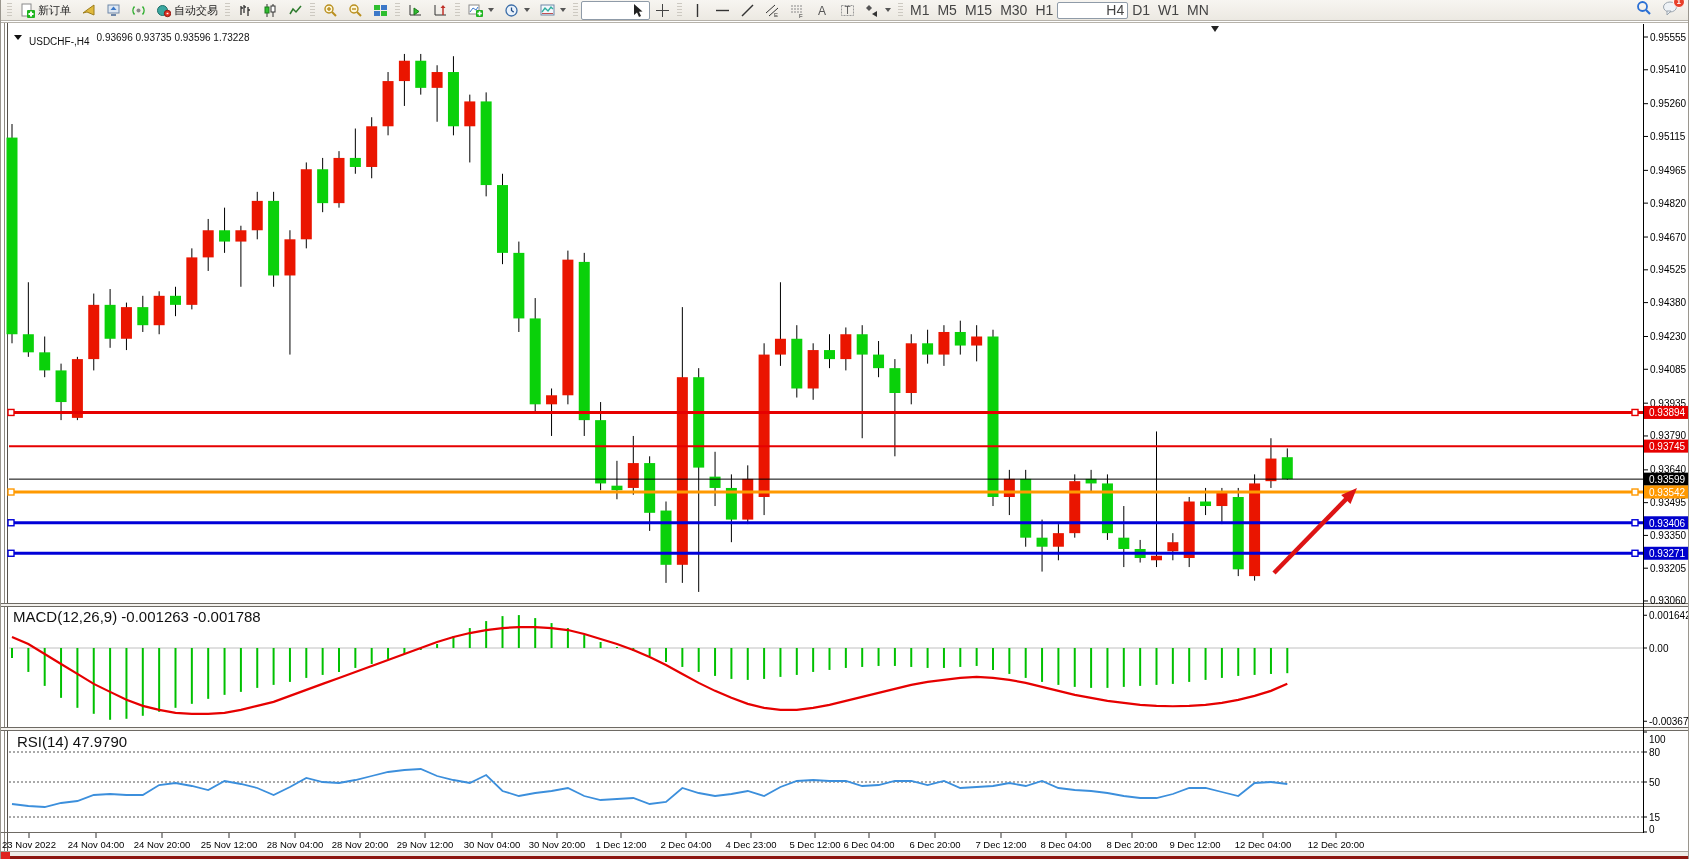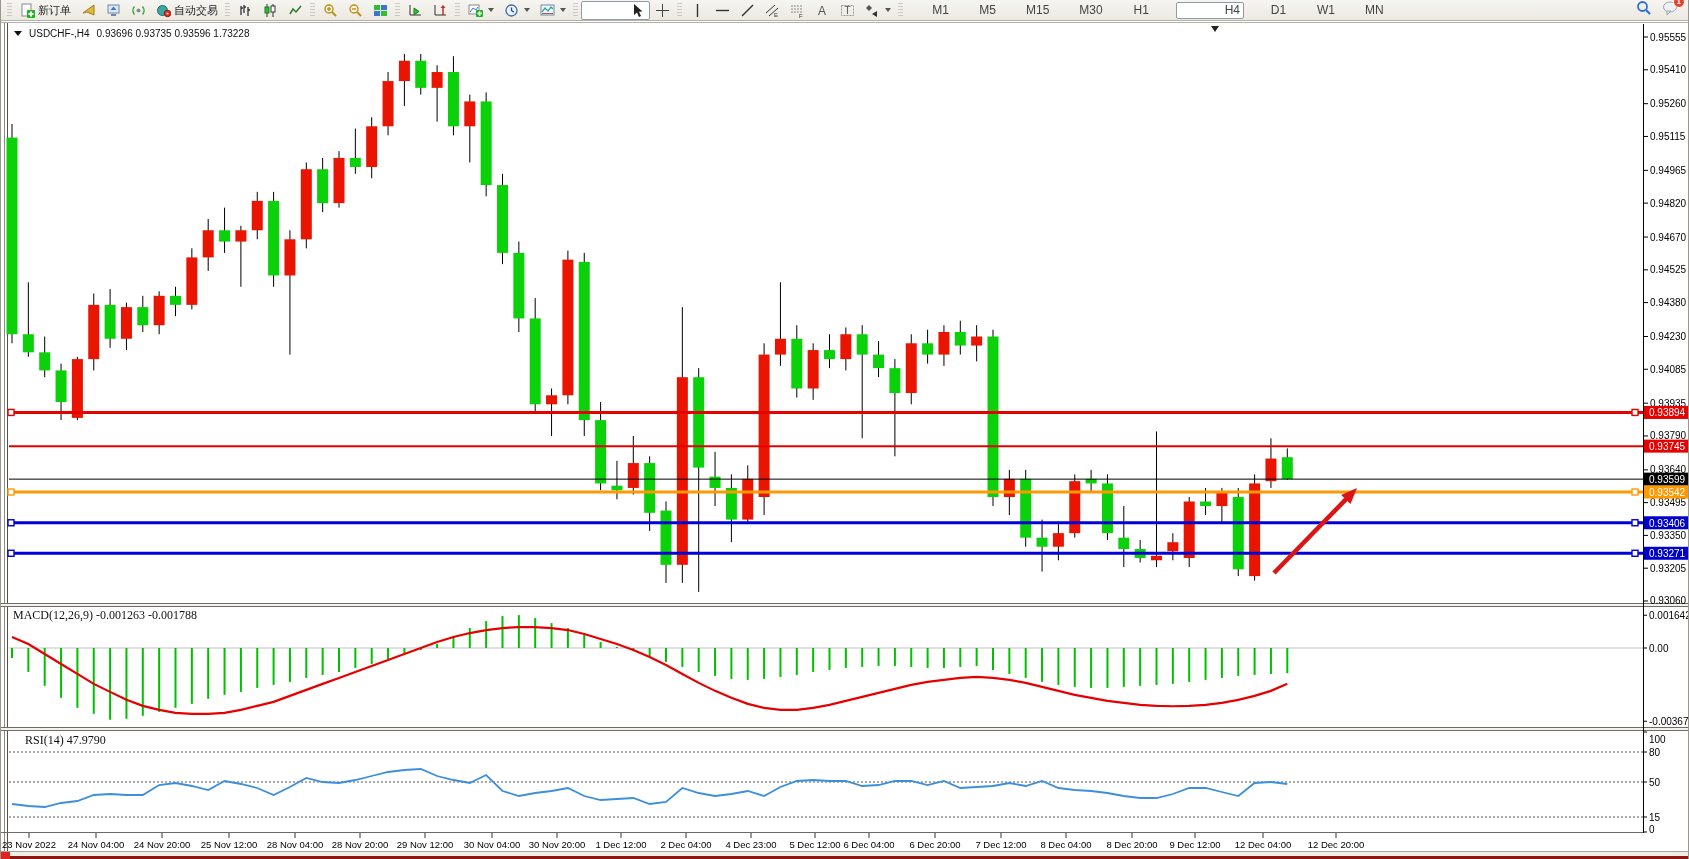--- a/index.html
+++ b/index.html
@@ -14,38 +14,38 @@
            padding:0 4px;z-index:20;}
   .tb-group{display:flex;align-items:center;height:21px;}
   .grip{width:5px;height:14px;margin:0 3px 0 2px;
         background:repeating-linear-gradient(#c9c5bd 0 1px,transparent 1px 3px);
         opacity:.9;}
   .tb-btn{height:19px;display:flex;align-items:center;gap:3px;padding:0 4px;
           background:transparent;border:1px solid transparent;border-radius:2px;
           font-size:11px;color:#222;cursor:default;}
   .tb-btn.active{background:#ffffff;border:1px solid #8f9ba8;padding-left:48px;}
   .tb-btn svg{display:block;}
-  .tf-btn{height:17px;min-width:25px;justify-content:center;font-size:12px;
-          color:#444;padding:0 3px;margin-left:22px;}
+  .tf-btn{height:17px;min-width:25px;justify-content:center;font-size:14px;
+          color:#444;padding:0 3px;}
   .caret{width:0;height:0;border-left:3px solid transparent;border-right:3px solid transparent;
          border-top:4px solid #555;margin-left:2px;}
   .tb-right{margin-left:auto;display:flex;align-items:center;gap:10px;padding-right:8px;}
   .chat-wrap{position:relative;}
   .badge{position:absolute;top:-4px;right:-7px;background:#e8402a;color:#fff;
          border-radius:7px;font-size:8px;line-height:10px;padding:0 3px;
          border:1px solid #fff;font-weight:bold;}
   
   .chart-title{position:absolute;left:13px;top:28px;font-size:10px;color:#111;
                display:flex;align-items:center;gap:7px;z-index:10;}
   .tri-down{width:0;height:0;border-left:4px solid transparent;border-right:4px solid transparent;
             border-top:5px solid #111;}
   .shift-marker{position:absolute;top:26px;width:0;height:0;z-index:10;
             border-left:4px solid transparent;border-right:4px solid transparent;
             border-top:6px solid #222;}
-  .panel-label{position:absolute;font-size:12px;color:#111;z-index:10;font-family:Liberation Serif, serif;}
+  .panel-label{position:absolute;font-size:15px;color:#111;z-index:10;}
   svg text{font-family:"Liberation Sans",sans-serif;}
   
   .bottom-strip{position:absolute;left:0;top:851px;width:1689px;height:8px;
                 background:#efede8;border-top:1px solid #a8a49c;z-index:15;}
   .bottom-red{position:absolute;left:0;top:4px;width:1689px;height:4px;background:#8d1710;}
   .bottom-red-block{position:absolute;left:0;top:0;width:9px;height:8px;background:#e02420;}
 </style>
 </head>
 <body>
 
@@ -882,25 +882,25 @@
         <text x="1194" y="848" font-size="9.5" fill="#000" text-anchor="middle">9 Dec 12:00</text>
         <line x1="1262" y1="833" x2="1262" y2="838" stroke="#333"></line>
         <text x="1262" y="848" font-size="9.5" fill="#000" text-anchor="middle">12 Dec 04:00</text>
         <line x1="1335" y1="833" x2="1335" y2="838" stroke="#333"></line>
         <text x="1335" y="848" font-size="9.5" fill="#000" text-anchor="middle">12 Dec 20:00</text>
       </g>
     </svg>
 
   <div class="chart-title">
     <span class="tri-down"></span>
-    <span style="font-weight:bold;font-weight:normal;">USDCHF-,H4</span>
+    <span style="font-weight:bold;font-weight:normal;margin-top:8px;">USDCHF-,H4</span>
     <span>0.93696 0.93735 0.93596 1.73228</span>
   </div>
   <div class="shift-marker" id="shift-marker" style="left: 1210px;"></div>
 
   <div class="panel-label" style="left:12px;top:608px;">MACD(12,26,9) -0.001263 -0.001788</div>
-  <div class="panel-label" style="left:24px;top:733px;">RSI(14) 47.9790</div>
+  <div class="panel-label" style="left:16px;top:733px;">RSI(14) 47.9790</div>
 
   <div class="bottom-strip">
     <div class="bottom-red"></div>
     <div class="bottom-red-block"></div>
   </div>
 </div>
 
 </body></html>

